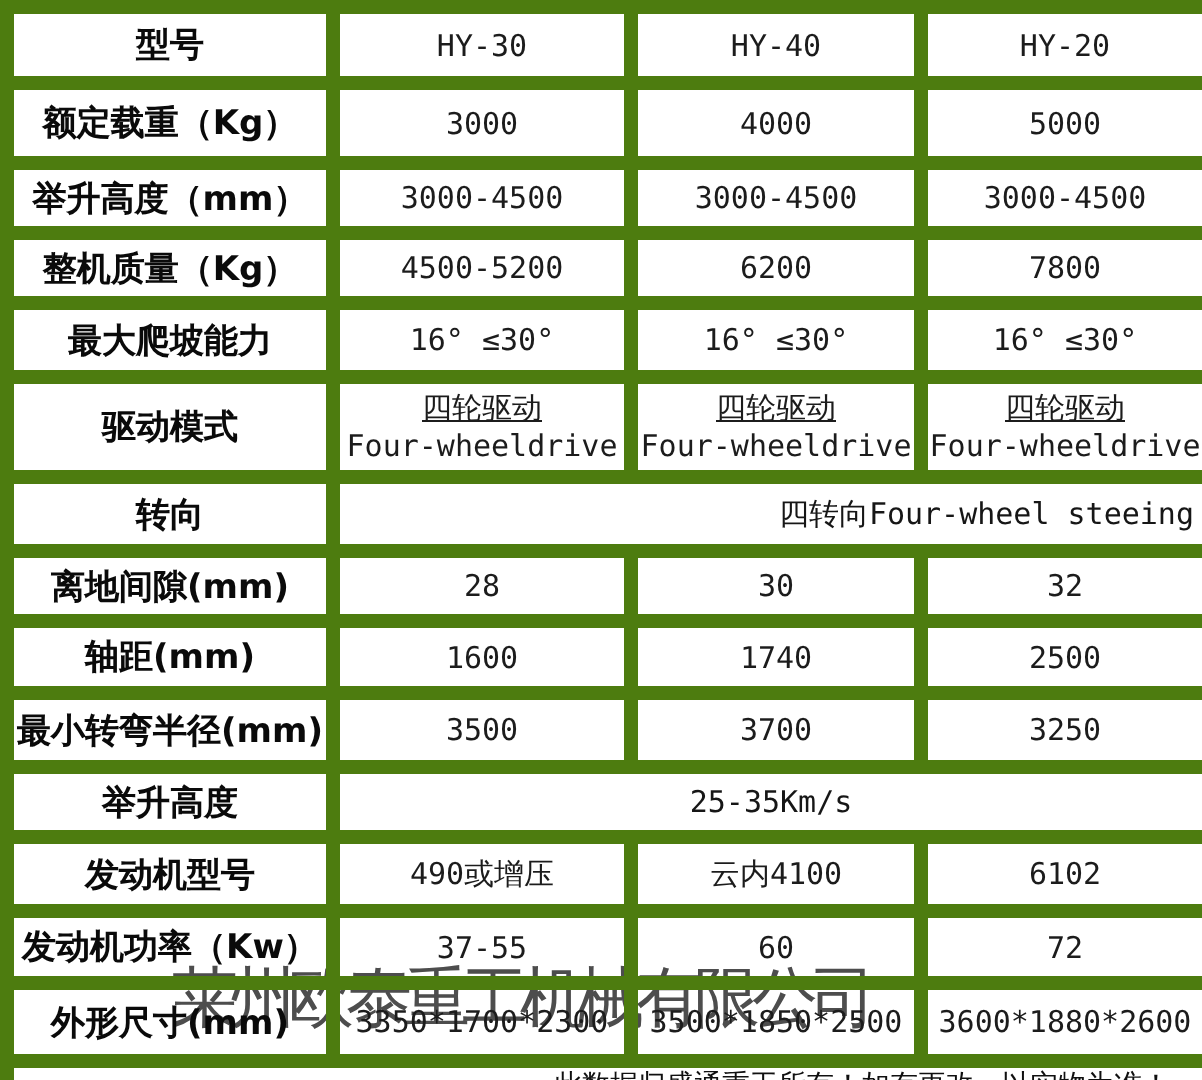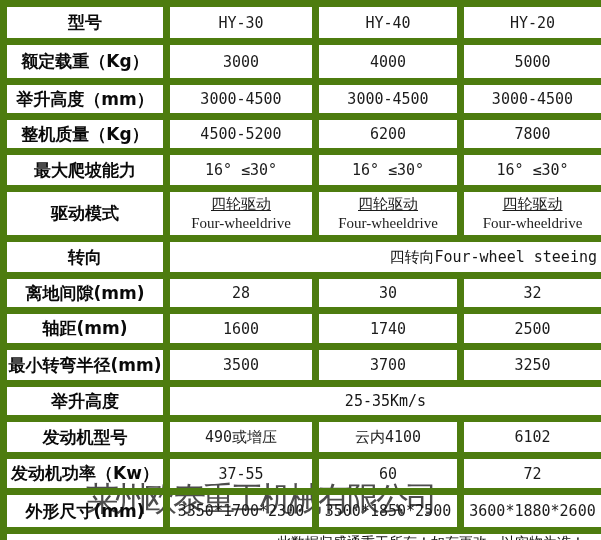--- a/index.html
+++ b/index.html
@@ -47,21 +47,21 @@
     color:#0a0a0a;
     font-family:"DejaVu Sans","Liberation Sans",sans-serif;
     letter-spacing:0px;
     white-space:nowrap;
   }
   td.val{
     font-size:15px;
     font-family:"DejaVu Sans Mono","Liberation Mono",monospace;
     color:#1c1c1c;
   }
-  td.val .l2{display:block;line-height:19px;font-family:Liberation Serif, serif;}
+  td.val .l2{display:block;line-height:19px;}
   td.val .l1{display:block;line-height:19px;text-decoration:underline;}
   td.merged-right{
     text-align:right;
     padding-right:4px;
     font-size:15px;
     font-family:"DejaVu Sans Mono","Liberation Mono",monospace;
     white-space:nowrap;
     margin-top:37px;
   }
   td.merged-center{

